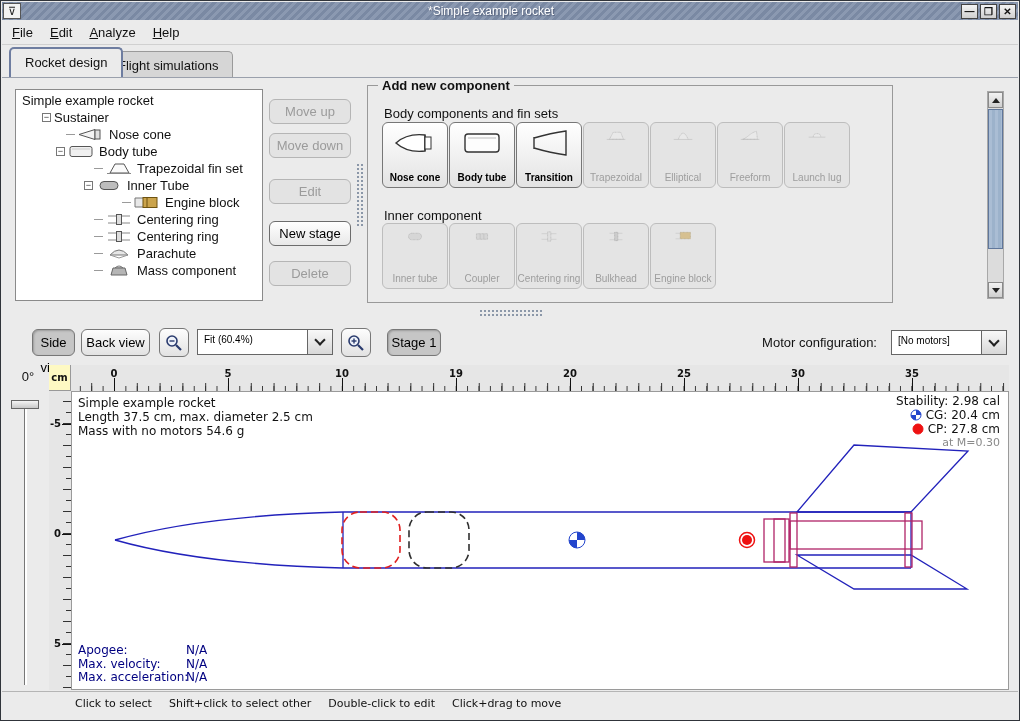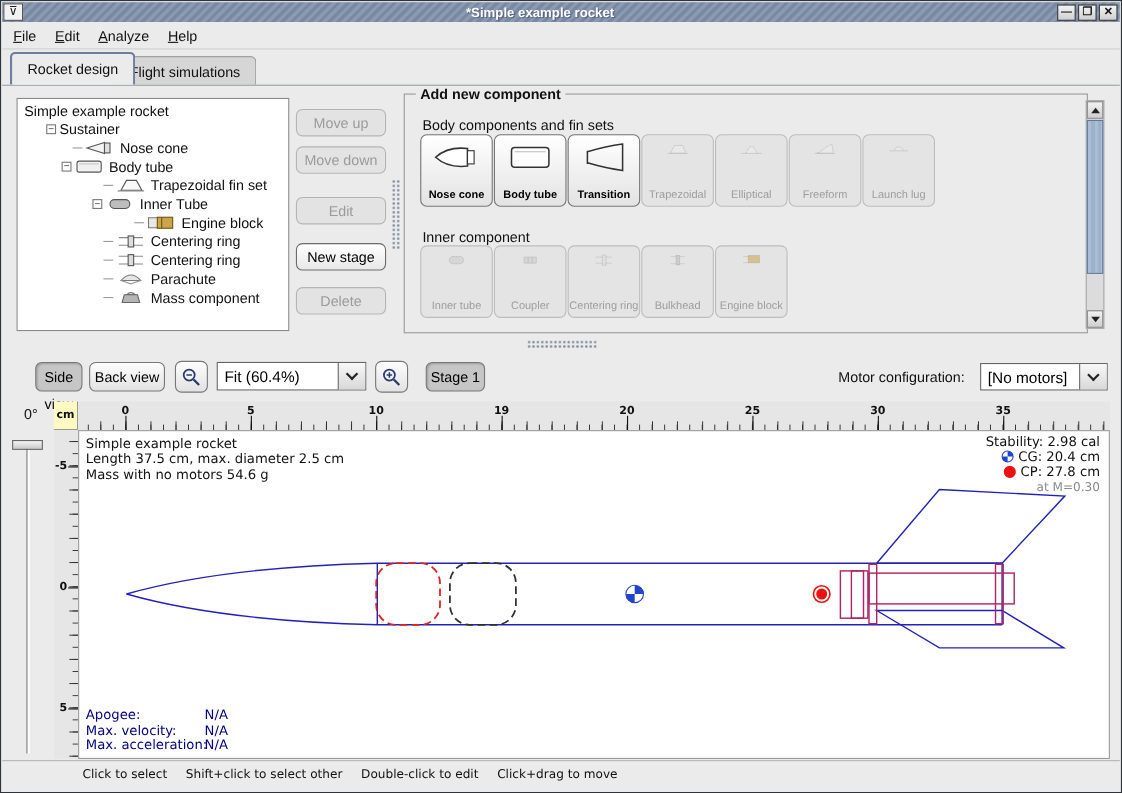--- a/index.html
+++ b/index.html
@@ -5,21 +5,21 @@
   * { box-sizing: border-box; margin: 0; padding: 0; }
   html,body { width:1020px; height:721px; background:#fff; font-family:"Liberation Sans",sans-serif; }
   .window { position:relative; width:1020px; height:721px; background:#ebebeb; border:1px solid #30343a; overflow:hidden; }
 
   
   .titlebar { position:absolute; left:1px; top:1px; width:1016px; height:18px;
     background:repeating-linear-gradient(-45deg,#8b99b1 0 3px,#7a89a3 3px 6px);
     display:flex; align-items:center; }
   .title-icon { width:18px; height:16px; margin-left:1px; background:#f2f2f2; border:1px solid #555;
     font-size:11px; line-height:14px; text-align:center; color:#222; }
-  .title-text { flex:1; text-align:center; color:#fff; font-weight:bold; font-size:12px;
+  .title-text { flex:1; text-align:center; color:#fff; font-weight:normal; font-size:12px;
     text-shadow:1px 1px 1px #55607a; }
   .win-btns { display:flex; gap:2px; margin-right:2px; }
   .win-btn { width:17px; height:15px; background:linear-gradient(#f4f4f4,#cfcfcf); border:1px solid #444;
     font-size:10px; line-height:13px; text-align:center; color:#111; font-weight:bold; }
 
   
   .menubar { position:absolute; left:1px; top:19px; width:1016px; height:25px; background:#ebebeb;
     display:flex; align-items:center; padding-left:8px; border-bottom:1px solid #d0d0d0; }
   .menu-item { display:inline-block; font-size:13px; color:#111; padding:2px 9px 2px 2px; margin-right:6px; }
   .menu-item::first-letter { text-decoration:underline; }
@@ -46,21 +46,21 @@
     text-align:center; line-height:23px; }
   .abtn.disabled { background:#e3e3e3; border:1px solid #b5b5b5; color:#9b9b9b; }
   .abtn.enabled { background:linear-gradient(#ffffff,#e8e8e8); border:1px solid #6c6c6c; color:#000; }
 
   .vsplit { position:absolute; left:355px; top:162px; width:8px; height:64px;
     background-image:radial-gradient(circle,#8b97a8 1px,transparent 1.3px); background-size:4px 4px; }
   .hsplit { position:absolute; left:478px; top:308px; width:64px; height:8px;
     background-image:radial-gradient(circle,#8b97a8 1px,transparent 1.3px); background-size:4px 4px; }
 
   
-  .groupbox { position:absolute; left:366px; top:84px; width:622px; height:218px; border:1px solid #999; }
+  .groupbox { position:absolute; left:366px; top:84px; width:526px; height:218px; border:1px solid #999; }
   .group-title { position:absolute; left:10px; top:-8px; background:#ebebeb; padding:0 4px;
     font-size:13px; font-weight:bold; color:#111; }
   .grp-label { position:absolute; left:16px; font-size:13px; color:#111; }
   .comp-row { position:absolute; left:14px; display:flex; gap:1px; }
   .cbtn { width:66px; height:66px; border-radius:6px; display:flex; flex-direction:column;
     align-items:center; justify-content:flex-end; padding-bottom:4px; }
   .cbtn.enabled { background:linear-gradient(#ffffff,#e3e3e3); border:1px solid #777; }
   .cbtn.disabled { background:#e4e4e4; border:1px solid #bdbdbd;gap:31px; }
   .cbtn .clabel { font-size:10px; line-height:10px; text-align:center; }
   .cbtn.enabled .clabel { font-weight:bold; color:#000; }
@@ -78,21 +78,21 @@
   .sb-thumb { position:absolute; left:0; top:17px; width:15px; height:140px;
     background:repeating-linear-gradient(90deg,#aabdd4 0 3px,#9cb2cb 3px 6px); border:1px solid #5f7globala0; border:1px solid #60779b; }
 
   
   .vbtn { position:absolute; top:328px; height:27px; border:1px solid #777; border-radius:6px;
     font-size:13px; text-align:center; line-height:25px; color:#000; background:linear-gradient(#fdfdfd,#e2e2e2); }
   .vbtn.pressed { background:#c6c6c6; box-shadow:inset 1px 1px 2px #9b9b9b; }
   .magbtn { position:absolute; top:327px; width:30px; height:29px; border:1px solid #777; border-radius:6px;
     background:linear-gradient(#fdfdfd,#e2e2e2); display:flex; align-items:center; justify-content:center; }
   .combo { position:absolute; display:flex; height:26px; border:1px solid #666; background:#fff; }
-  .combo .cval { flex:1; font-size:14px; padding:4px 6px 0 6px; color:#000; white-space:nowrap; overflow:hidden; }
+  .combo .cval { flex:1; font-size:10px; padding:4px 6px 0 6px; color:#000; white-space:nowrap; overflow:hidden; }
   .combo .carrow { width:25px; background:linear-gradient(#f8f8f8,#d8d8d8); border-left:1px solid #666;
     display:flex; align-items:center; justify-content:center; }
   .chev { width:8px; height:8px; border-left:2px solid #222; border-bottom:2px solid #222; transform:rotate(-45deg); margin-top:-4px; }
   .motor-label { position:absolute; top:334px; right:142px; font-size:13px; color:#111; }
 
   
   .rot-label { position:absolute; left:12px; top:368px; width:30px; font-size:13px; color:#111; text-align:center; }
   .slider-track { position:absolute; left:23px; top:400px; width:3px; height:284px; background:#fff; border-left:1px solid #777; }
   .slider-handle { position:absolute; left:10px; top:399px; width:28px; height:9px;
     background:linear-gradient(#f4f4f4,#c8c8c8); border:1px solid #666; }

